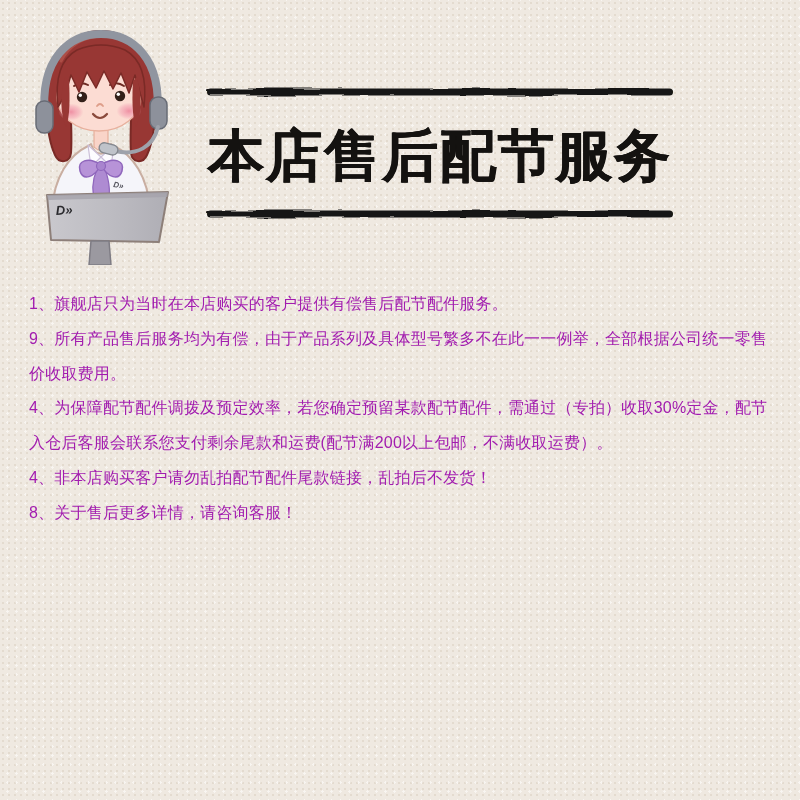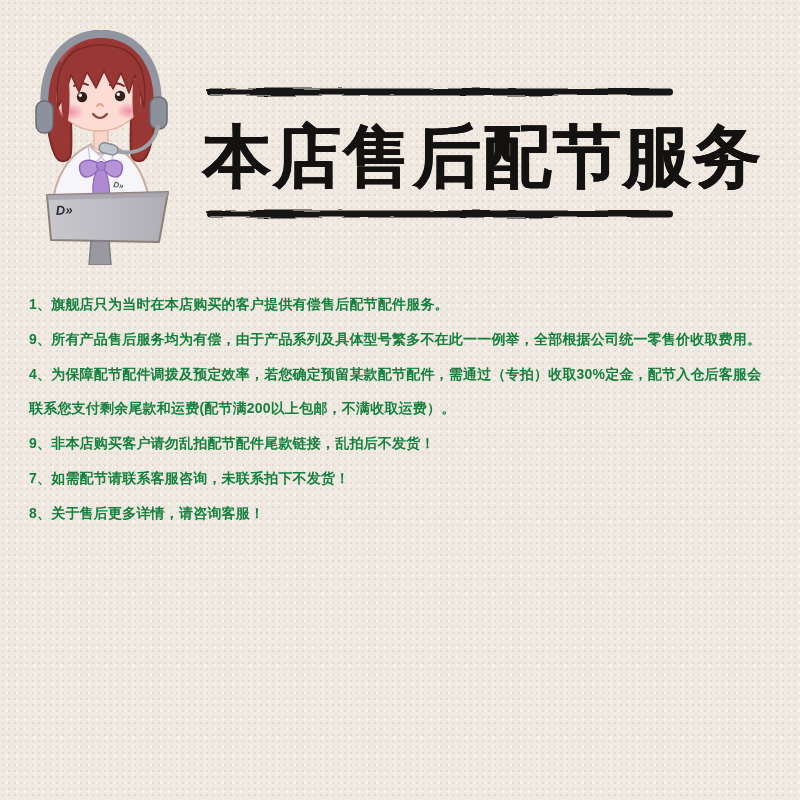--- a/index.html
+++ b/index.html
@@ -12,35 +12,35 @@
     background-image:
       radial-gradient(rgba(205,192,175,0.35) 1px, transparent 1.2px),
       radial-gradient(rgba(255,255,255,0.55) 1px, transparent 1.2px);
     background-size: 6px 6px, 9px 9px;
     background-position: 0 0, 3px 4px;
   }
   .mascot { position: absolute; left: 25px; top: 15px; width: 175px; height: 250px; }
   .header { position: absolute; left: 203px; top: 86px; width: 474px; text-align: center; }
   .bar { display: block; width: 100%; height: 12px; }
   .page-title {
-    font-size: 68px;
+    font-size: 56px;
     font-weight: 900;
     letter-spacing: 2px;
     line-height: 62px;
     color: #141210;
     margin: 27px 0 21px 0;
     white-space: nowrap;
     text-shadow: 0.6px 0 0 #141210, -0.6px 0 0 #141210;
   }
   .terms { position: absolute; left: 29px; top: 287px; width: 746px; }
   .terms p {
-    font-size: 14px;
+    font-size: 16px;
     line-height: 34.8px;
-    font-weight: 700;
-    color: #15803d;
+    font-weight: 400;
+    color: #a21caf;
     letter-spacing: 0.2px;
     text-align: left;
   }
   .defs-svg { position: absolute; width: 0; height: 0; }
 </style>
 </head>
 <body>
 
 <svg class="defs-svg" aria-hidden="true">
   <defs>
@@ -116,16 +116,15 @@
   <h1 class="page-title">本店售后配节服务</h1>
   <svg class="bar" viewBox="0 0 474 12" preserveAspectRatio="none">
     <rect x="4" y="2.5" width="466" height="7" rx="3.5" fill="#171513" filter="url(#rough)"></rect>
   </svg>
 </div>
 
 <div class="terms">
   <p>1、旗舰店只为当时在本店购买的客户提供有偿售后配节配件服务。</p>
   <p>9、所有产品售后服务均为有偿，由于产品系列及具体型号繁多不在此一一例举，全部根据公司统一零售价收取费用。</p>
   <p>4、为保障配节配件调拨及预定效率，若您确定预留某款配节配件，需通过（专拍）收取30%定金，配节入仓后客服会联系您支付剩余尾款和运费(配节满200以上包邮，不满收取运费）。</p>
-  <p>9、非本店购买客户请勿乱拍配节配件尾款链接，乱拍后不发货！</p>
-  <p>7、如需配节请联系客服咨询，未联系拍下不发货！</p>
+  <p>4、非本店购买客户请勿乱拍配节配件尾款链接，乱拍后不发货！</p>
   <p>8、关于售后更多详情，请咨询客服！</p>
 </div>
 
 </body></html>

